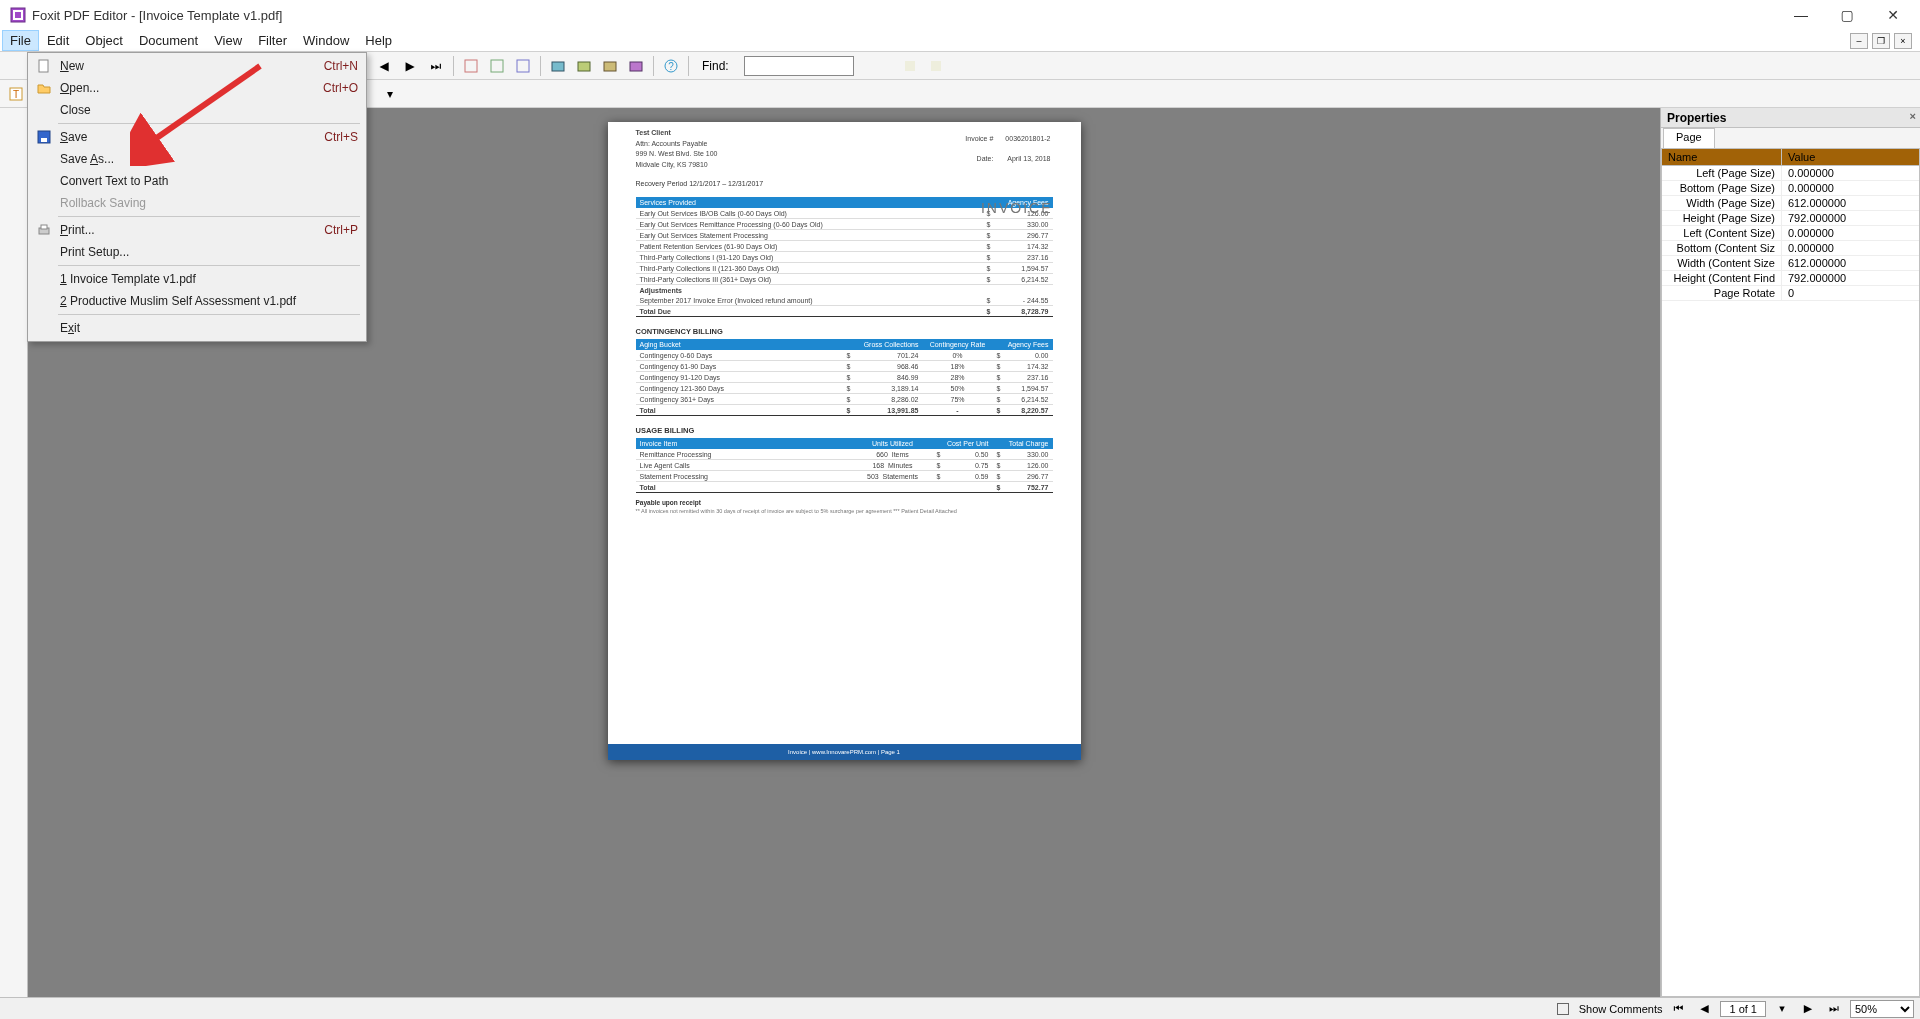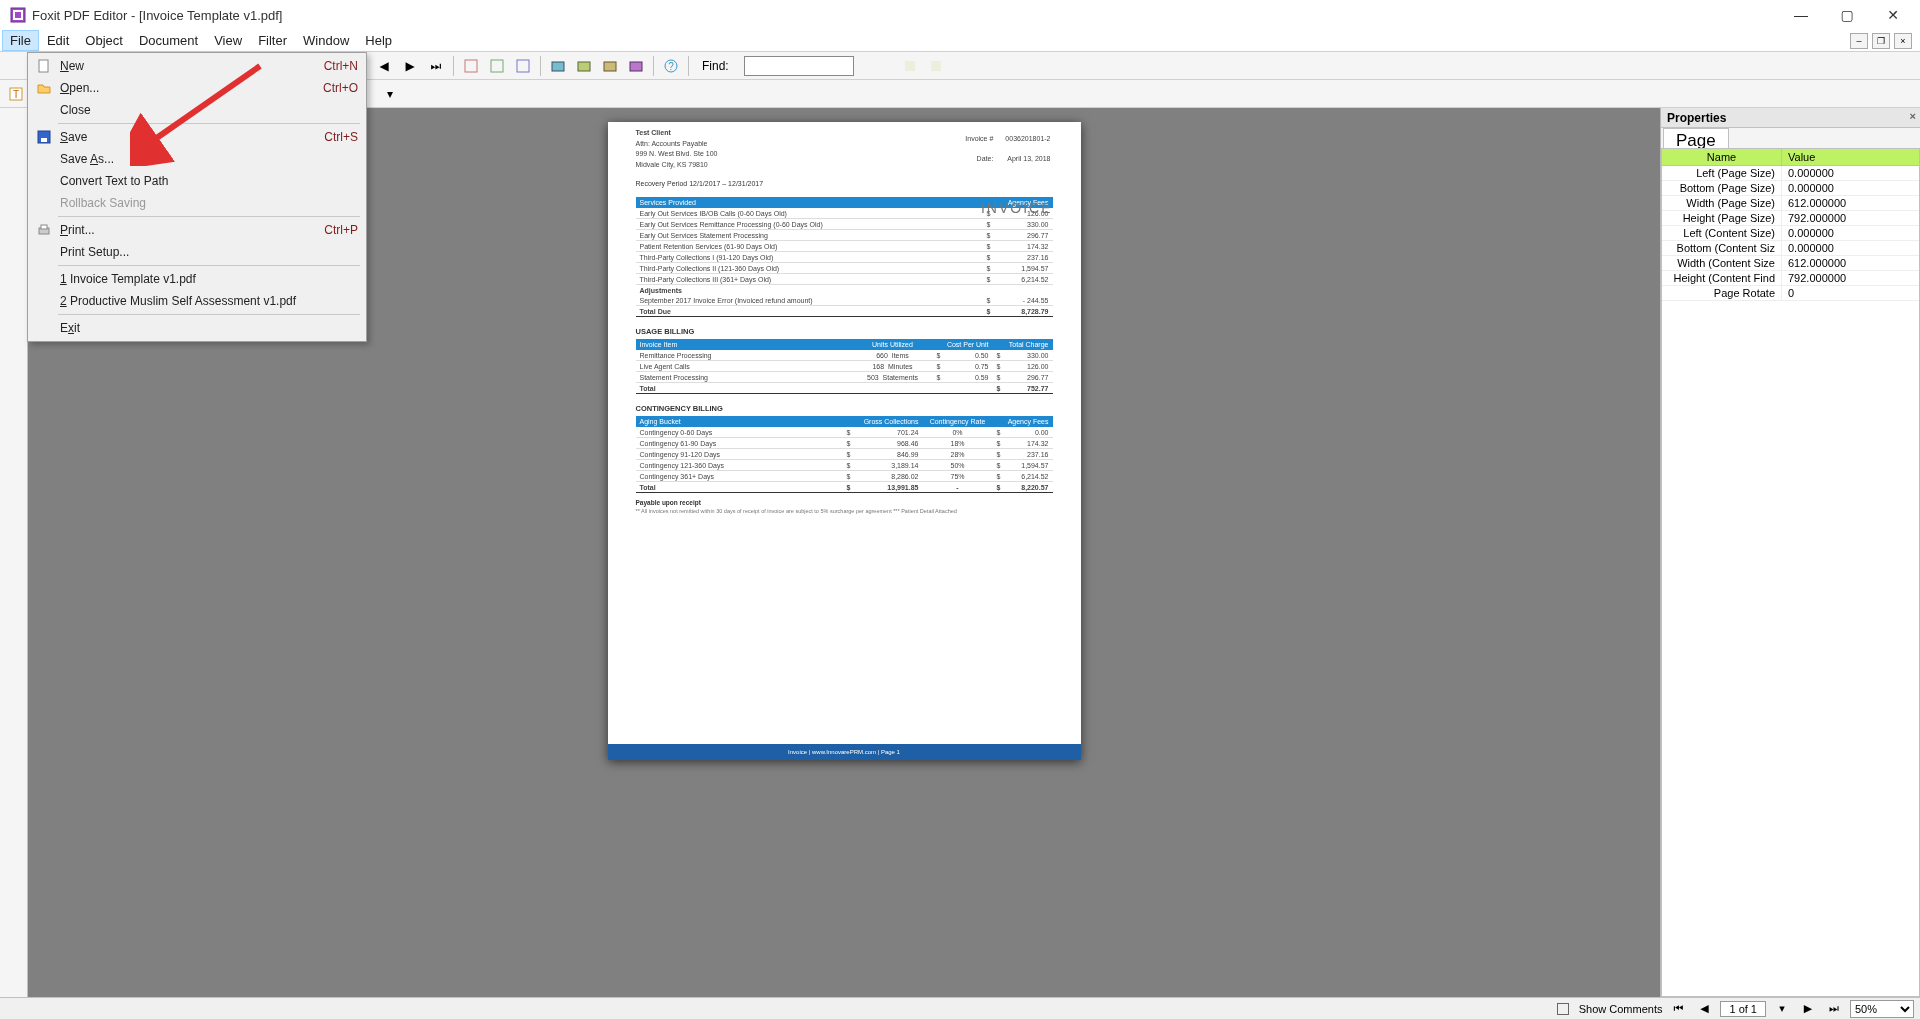--- a/index.html
+++ b/index.html
@@ -43,23 +43,23 @@
 .workspace { position: absolute; left: 0; top: 108px; right: 0; bottom: 22px; background: #808080; display: flex; }
 .leftgutter { width: 28px; background: #f5f5f5; border-right: 1px solid #c0c0c0; }
 .canvas { flex: 1; position: relative; overflow: hidden; display:flex; justify-content:center; }
 .page { position: relative; margin-top: 14px; width: 473px; height: 638px; background: #fff; box-shadow: 0 2px 10px rgba(0,0,0,0.6); font-size: 7px; color: #333; }
 
 
 .props { width: 260px; background: #f4f4f4; border-left: 1px solid #b8b8b8; display:flex; flex-direction:column; position:relative;}
 .props-title { height: 20px; display:flex; align-items:center; padding:0 6px; font-weight:600; font-size:12px; border-bottom:1px solid #c0c0c0; background:#e6e6e6;}
 .props-close { position:absolute; right:4px; top:2px; font-size:11px; color:#666;}
 .props-tab { height: 20px; display:flex; }
-.props-tab span { padding: 2px 12px; border:1px solid #c0c0c0; border-bottom:none; background:#fff; font-size:17px; margin-left:2px;}
+.props-tab span { padding: 2px 12px; border:1px solid #c0c0c0; border-bottom:none; background:#fff; font-size:11px; margin-left:2px;}
 .props-grid { flex:1; background:#fff; border:1px solid #c0c0c0; margin:0; font-size:11px; }
-.props-head { display:flex; background:#bef264; border-bottom:1px solid #c0c0c0;text-align:center;}
+.props-head { display:flex; background:#a16207; border-bottom:1px solid #c0c0c0;}
 .props-head div { padding:2px 6px; }
 .props-head div:first-child { width:120px; border-right:1px solid #c0c0c0;}
 .props-row { display:flex; border-bottom:1px solid #eee;text-align:right;}
 .props-row div { padding:1px 6px; }
 .props-row div:first-child { width:120px; border-right:1px solid #eee; white-space:nowrap; overflow:hidden;}
 
 
 .statusbar { position:absolute; left:0; right:0; bottom:0; height:22px; background:#f0f0f0; border-top:1px solid #c0c0c0; display:flex; align-items:center; font-size:11px; padding:0 6px; gap:6px;}
 .statusbar .spacer { flex:1; }
 .sbbtn { width:20px; height:18px; display:flex; align-items:center; justify-content:center; border:1px solid transparent;}
@@ -366,20 +366,74 @@
             <tbody>
                 <tr class="total">
                   <td>Total Due</td>
                   <td class="r"><span class="cur">8,728.79</span></td>
                 </tr>
           </tbody>
             </table>
         </div>
 
         <div class="sect">
+          <div class="sect-title">CONTINGENCY BILLING</div>
+          <table class="inv">
+            <tbody>
+                <tr>
+                  <th>Aging Bucket</th>
+                  <th class="r" style="width:80px">Gross Collections</th>
+                  <th class="c" style="width:70px">Contingency Rate</th>
+                  <th class="r" style="width:60px">Agency Fees</th>
+                </tr>
+            </tbody>
+              <tbody id="cnt">
+                <tr>
+                  <td>Contingency 0-60 Days</td>
+                  <td class="r"><span class="cur">701.24</span></td>
+                  <td class="c">0%</td>
+                  <td class="r"><span class="cur">0.00</span></td>
+                </tr>
+                <tr>
+                  <td>Contingency 61-90 Days</td>
+                  <td class="r"><span class="cur">968.46</span></td>
+                  <td class="c">18%</td>
+                  <td class="r"><span class="cur">174.32</span></td>
+                </tr>
+                <tr>
+                  <td>Contingency 91-120 Days</td>
+                  <td class="r"><span class="cur">846.99</span></td>
+                  <td class="c">28%</td>
+                  <td class="r"><span class="cur">237.16</span></td>
+                </tr>
+                <tr>
+                  <td>Contingency 121-360 Days</td>
+                  <td class="r"><span class="cur">3,189.14</span></td>
+                  <td class="c">50%</td>
+                  <td class="r"><span class="cur">1,594.57</span></td>
+                </tr>
+                <tr>
+                  <td>Contingency 361+ Days</td>
+                  <td class="r"><span class="cur">8,286.02</span></td>
+                  <td class="c">75%</td>
+                  <td class="r"><span class="cur">6,214.52</span></td>
+                </tr>
+              </tbody>
+            <tbody>
+                <tr class="total">
+                  <td>Total</td>
+                  <td class="r"><span class="cur">13,991.85</span></td>
+                  <td class="c">-</td>
+                  <td class="r"><span class="cur">8,220.57</span></td>
+                </tr>
+          </tbody>
+            </table>
+        </div>
+
+        <div class="sect">
           <div class="sect-title">USAGE BILLING</div>
           <table class="inv">
             <tbody>
                 <tr>
                   <th>Invoice Item</th>
                   <th class="c" style="width:80px">Units Utilized</th>
                   <th class="r" style="width:60px">Cost Per Unit</th>
                   <th class="r" style="width:60px">Total Charge</th>
                 </tr>
             </tbody>
@@ -402,74 +456,20 @@
                   <td class="r"><span class="cur">0.59</span></td>
                   <td class="r"><span class="cur">296.77</span></td>
                 </tr>
               </tbody>
             <tbody>
                 <tr class="total">
                   <td>Total</td>
                   <td></td>
                   <td></td>
                   <td class="r"><span class="cur">752.77</span></td>
-                </tr>
-          </tbody>
-            </table>
-        </div>
-
-        <div class="sect">
-          <div class="sect-title">CONTINGENCY BILLING</div>
-          <table class="inv">
-            <tbody>
-                <tr>
-                  <th>Aging Bucket</th>
-                  <th class="r" style="width:80px">Gross Collections</th>
-                  <th class="c" style="width:70px">Contingency Rate</th>
-                  <th class="r" style="width:60px">Agency Fees</th>
-                </tr>
-            </tbody>
-              <tbody id="cnt">
-                <tr>
-                  <td>Contingency 0-60 Days</td>
-                  <td class="r"><span class="cur">701.24</span></td>
-                  <td class="c">0%</td>
-                  <td class="r"><span class="cur">0.00</span></td>
-                </tr>
-                <tr>
-                  <td>Contingency 61-90 Days</td>
-                  <td class="r"><span class="cur">968.46</span></td>
-                  <td class="c">18%</td>
-                  <td class="r"><span class="cur">174.32</span></td>
-                </tr>
-                <tr>
-                  <td>Contingency 91-120 Days</td>
-                  <td class="r"><span class="cur">846.99</span></td>
-                  <td class="c">28%</td>
-                  <td class="r"><span class="cur">237.16</span></td>
-                </tr>
-                <tr>
-                  <td>Contingency 121-360 Days</td>
-                  <td class="r"><span class="cur">3,189.14</span></td>
-                  <td class="c">50%</td>
-                  <td class="r"><span class="cur">1,594.57</span></td>
-                </tr>
-                <tr>
-                  <td>Contingency 361+ Days</td>
-                  <td class="r"><span class="cur">8,286.02</span></td>
-                  <td class="c">75%</td>
-                  <td class="r"><span class="cur">6,214.52</span></td>
-                </tr>
-              </tbody>
-            <tbody>
-                <tr class="total">
-                  <td>Total</td>
-                  <td class="r"><span class="cur">13,991.85</span></td>
-                  <td class="c">-</td>
-                  <td class="r"><span class="cur">8,220.57</span></td>
                 </tr>
           </tbody>
             </table>
         </div>
 
         <div class="fineprint">
           <b>Payable upon receipt</b>
           <span>** All invoices not remitted within 30 days of receipt of invoice are subject to 5% surcharge per agreement *** Patient Detail Attached</span>
         </div>
       </div>

